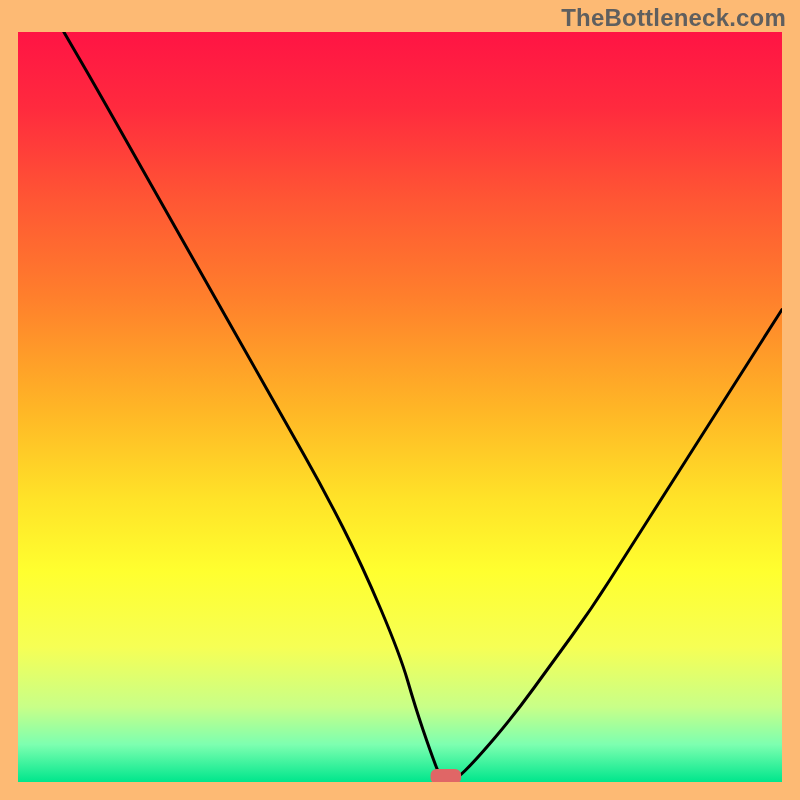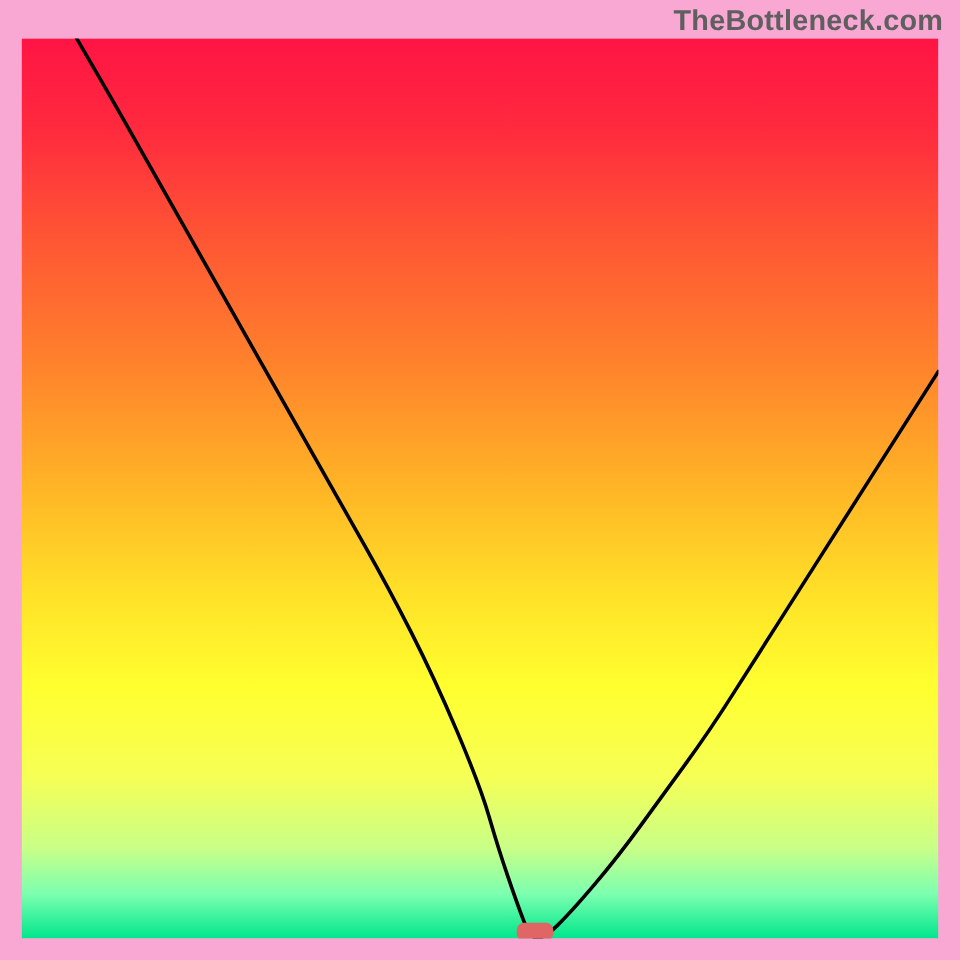--- a/index.html
+++ b/index.html
@@ -1,21 +1,21 @@
 <!DOCTYPE html>
 <html><head>
 <meta charset="utf-8">
 <style>
   * { margin: 0; padding: 0; box-sizing: border-box; }
   html, body { width: 800px; height: 800px; overflow: hidden; background: #000; }
   .frame {
     position: relative;
     width: 800px;
     height: 800px;
-    background: #f9a8d4;
+    background: #fdba74;
   }
   .watermark {
     position: absolute;
     top: 4px;
     right: 14px;
     font-family: Arial, Helvetica, sans-serif;
     font-size: 24px;
     font-weight: 600;
     color: #5f5f5f;
     letter-spacing: 0.2px;

